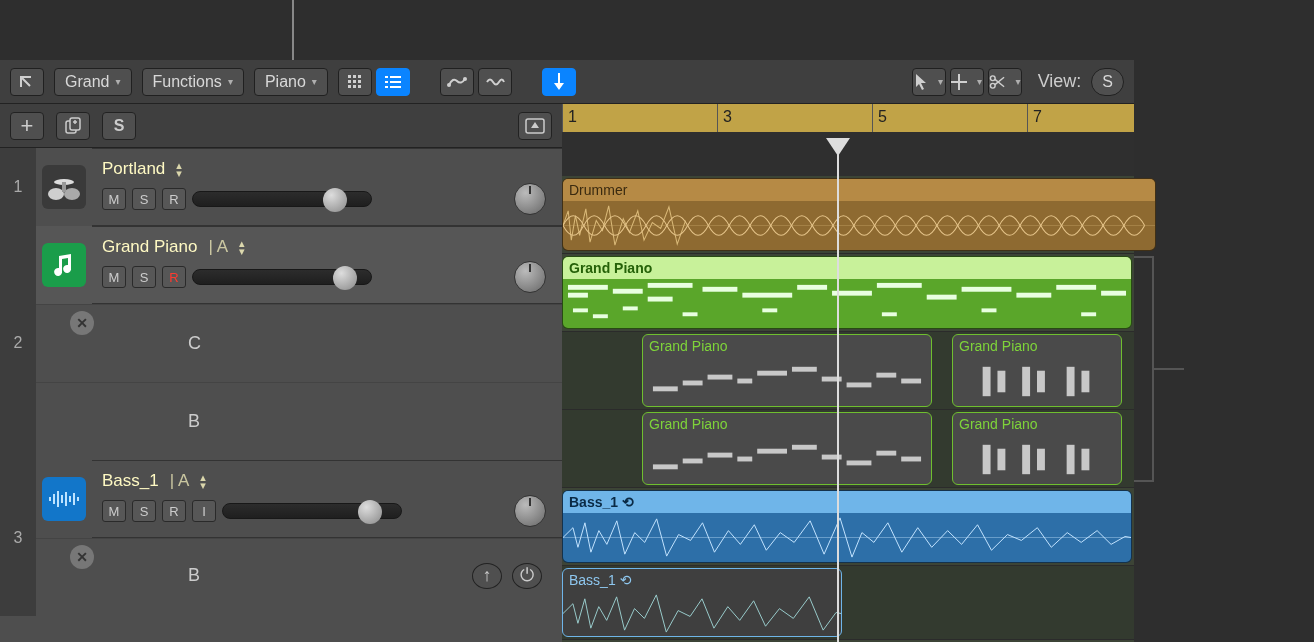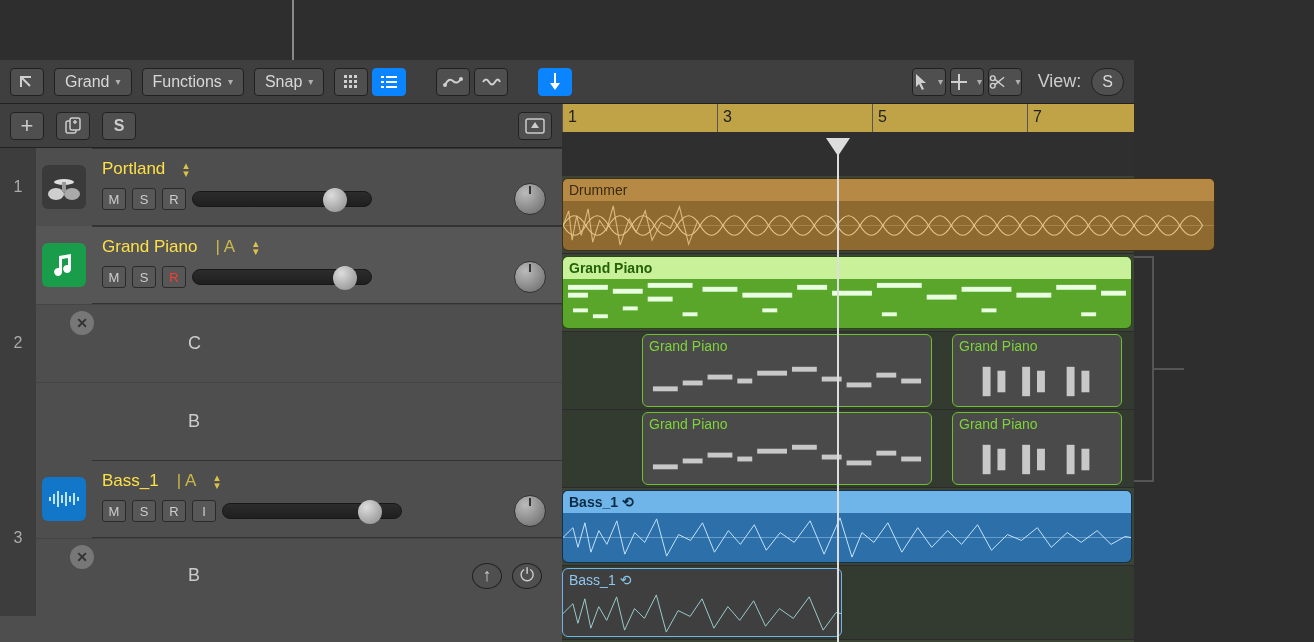--- a/index.html
+++ b/index.html
@@ -34,21 +34,21 @@
   .playhead-tri { position:absolute; top:34px; width:0; height:0; border-left:12px solid transparent; border-right:12px solid transparent; border-top:18px solid #ddd; z-index:50;}
   .playhead-line { position:absolute; top:148px; bottom:0; width:2px; background:#ddd; z-index:50;}
 
   
   .tracklist { position:absolute; left:0; top:148px; width:562px; bottom:0; background:#4e4e4e; }
   .track { display:flex; }
   .track-num { width:36px; background:#3d3d3d; display:flex; align-items:center; justify-content:center; color:#aaa; font-size:16px;}
   .track-icon { width:56px; display:flex; align-items:center; justify-content:center;}
   .trk-icon-box { width:44px; height:44px; border-radius:6px; display:flex; align-items:center; justify-content:center;}
   .track-main { flex:1; padding:6px 8px 6px 10px; display:flex; flex-direction:column; justify-content:center; gap:4px; border-top:1px solid #333; border-bottom:1px solid #333;}
-  .track-name { color:#fde047; font-size:17px; display:flex; align-items:center; gap:18px;}
+  .track-name { color:#fef9c3; font-size:17px; display:flex; align-items:center; gap:11px;}
   .track-ctrl-row { display:flex; align-items:center; gap:6px;}
   .msr { width:24px; height:22px; background:#575757; border:1px solid #2a2a2a; border-radius:3px; display:flex; align-items:center; justify-content:center; font-size:13px; color:#ccc; cursor:pointer;}
   .msr.rec { color:#ff3b30; }
   .vol-slider { flex:1; max-width:180px; height:16px; position:relative; background:linear-gradient(#2c2c2c,#1f1f1f); border-radius:8px; border:1px solid #181818;}
   .vol-thumb { position:absolute; top:-4px; width:24px; height:24px; border-radius:50%; background:radial-gradient(circle at 35% 30%, #ddd, #888); }
   .pan-knob { width:32px; height:32px; border-radius:50%; background:radial-gradient(circle at 35% 30%, #bbb, #666); border:1px solid #333; position:relative; margin-left:auto; margin-right:8px;}
   .pan-knob::after{content:"";position:absolute;left:50%;top:2px;width:2px;height:8px;background:#333;transform:translateX(-50%);}
 
   .sub-row { height:78px; display:flex; border-top:1px solid #444;}
   .sub-left { width:92px; display:flex; align-items:flex-start; justify-content:center; padding-top:6px;}
@@ -98,21 +98,21 @@
   </div>
   <div class="tb-btn">
       <span>Grand</span>
       <span class="chev">▾</span>
     </div>
   <div class="tb-btn">
       <span>Functions</span>
       <span class="chev">▾</span>
     </div>
   <div class="tb-btn">
-      <span>Snap</span>
+      <span>Piano</span>
       <span class="chev">▾</span>
     </div>
   <div class="tb-group">
     <div class="tb-btn icon">
       <svg width="16" height="16" viewBox="0 0 16 16">
           <g fill="#cfcfcf">
             <rect x="1" y="1" width="3" height="3"></rect>
             <rect x="6" y="1" width="3" height="3"></rect>
             <rect x="11" y="1" width="3" height="3"></rect>
             <rect x="1" y="6" width="3" height="3"></rect>
@@ -344,21 +344,21 @@
         <span class="mini-btn" style="width:30px;height:26px;border-radius:50%">⏻</span>
       </span>
     </div>
   </div>
 
 </div>
 
 <div class="regions">
 
   <div class="lane h78 dark">
-    <div class="region r-drummer" style="left:0;width:653px">
+    <div class="region r-drummer" style="left:0;width:594px">
       <div class="reg-hdr">
           <span>Drummer</span>
         </div>
       <div class="reg-body">
         <svg width="100%" height="100%" preserveAspectRatio="none" viewBox="0 0 570 50">
           <path d="M0 25 L5 10 L8 40 L12 15 L16 35 L22 8 L26 42 L32 20 L38 30 L44 5 L50 45 L58 18 L64 32 L72 10 L78 40 L86 22 L94 28 L102 6 L110 44 L118 20 L126NaN" stroke="#d9b877" stroke-width="1" fill="none"></path>
           <g stroke="#d9b877" stroke-width="1.2">
             <line x1="0" y1="25" x2="570" y2="25" opacity=".3"></line>
           </g>
           <g stroke="#e5c48a" stroke-width="1">

